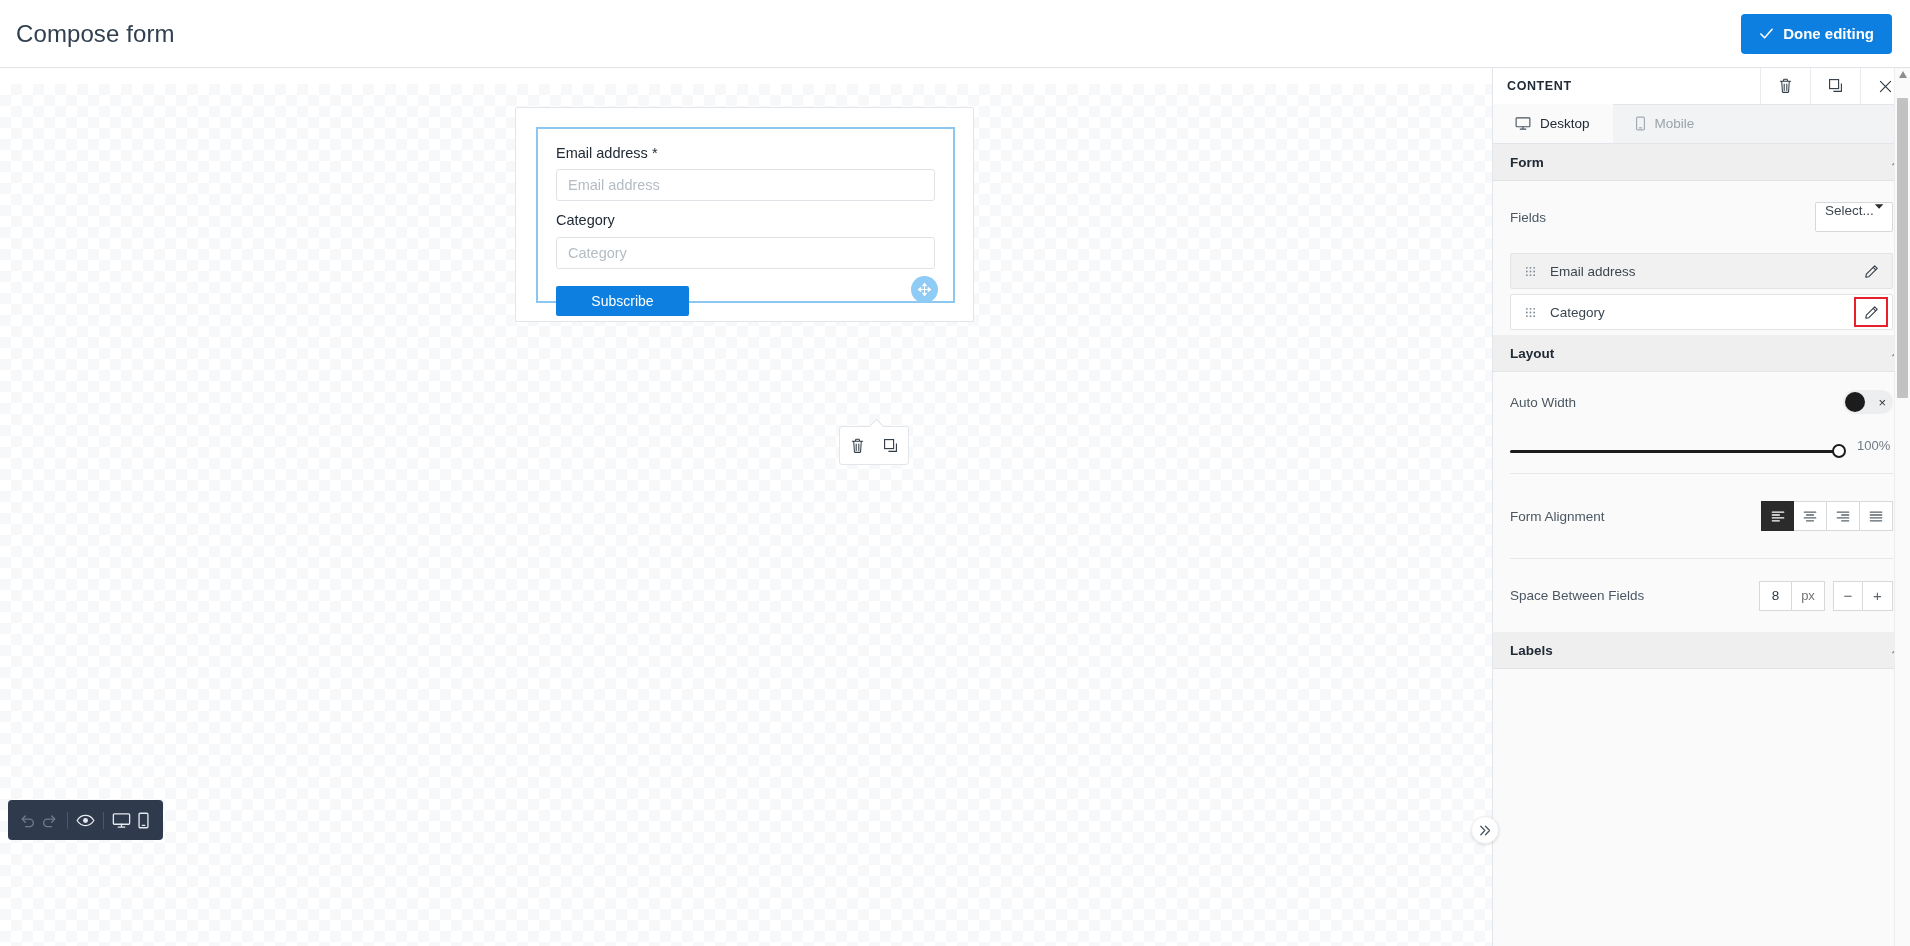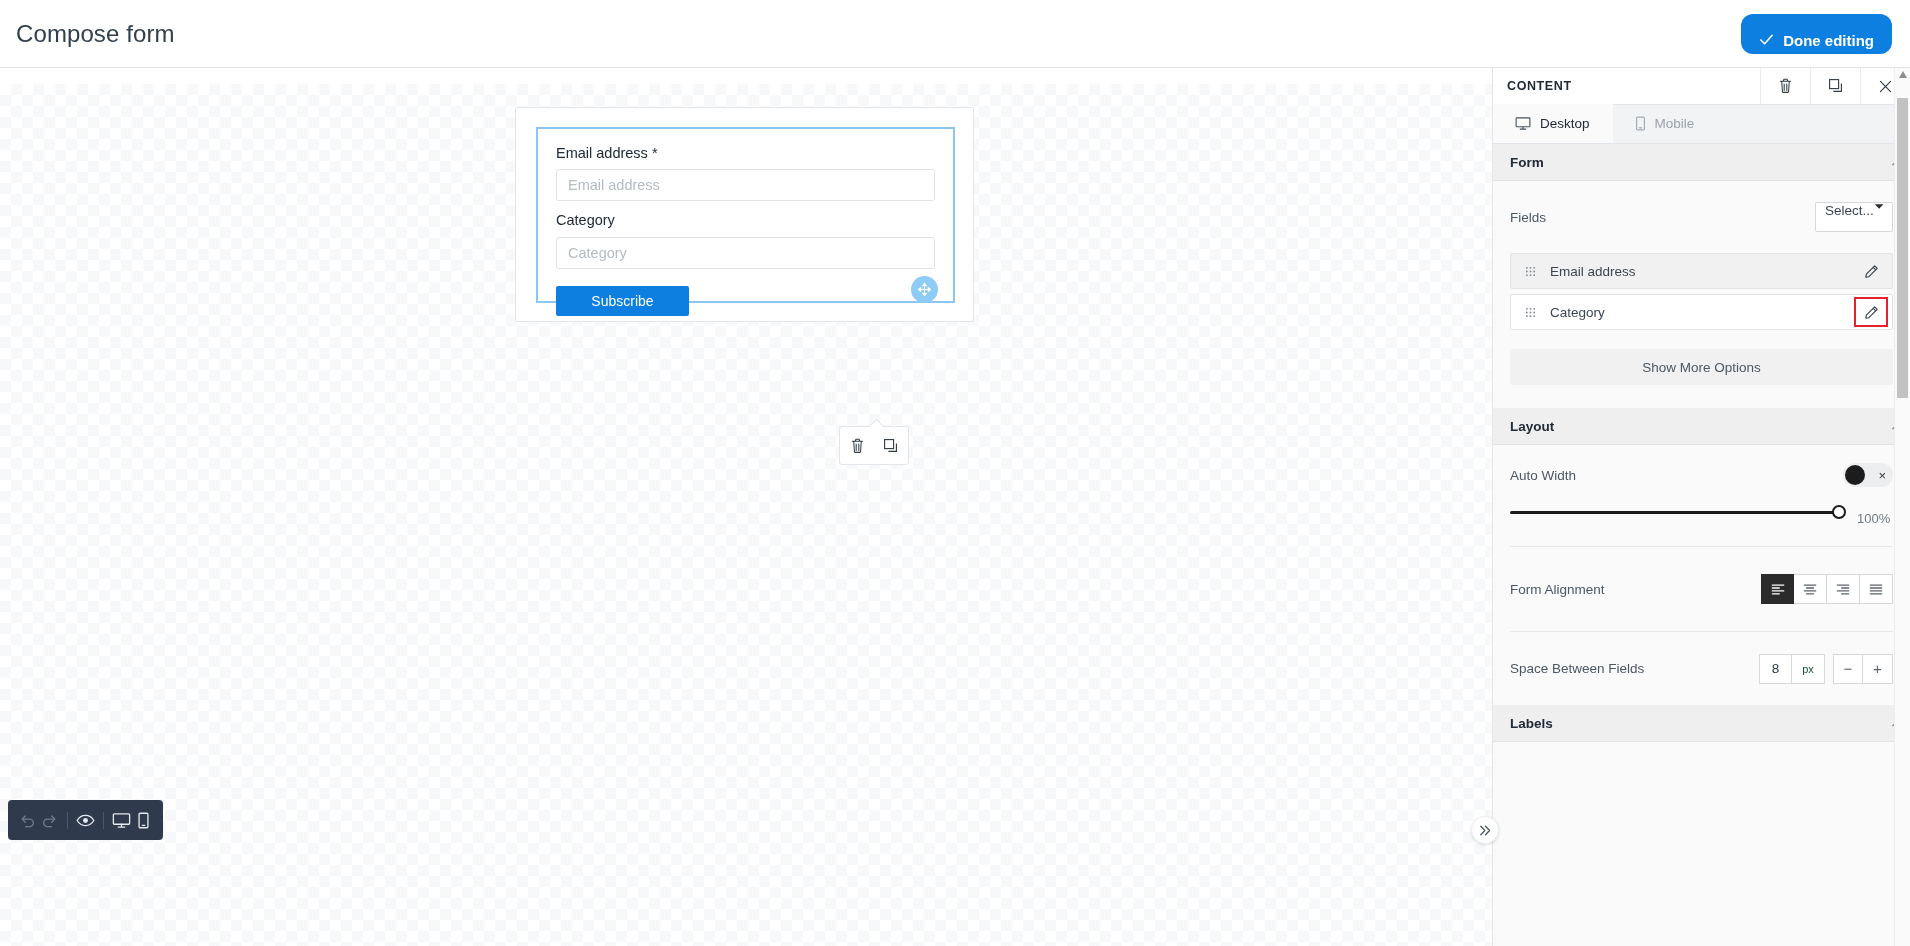--- a/index.html
+++ b/index.html
@@ -17,24 +17,24 @@
     background: #ffffff;
     border-bottom: 1px solid #dfe3e8;
     display: flex; align-items: center; justify-content: space-between;
     padding: 0 18px 0 16px;
     z-index: 40;
   }
   .page-title {
     font-size: 24px; color: #31404f; font-weight: 400; letter-spacing: .1px;
   }
   .done-btn {
-    background: #0d7fe0; color: #fff; border: none; border-radius: 12px;
-    height: 40px; padding: 18px 18px;
+    background: #0d7fe0; color: #fff; border: none; border-radius: 4px;
+    height: 40px; padding: 0 18px;
     font-size: 15px; font-weight: 700; font-family: inherit;
-    display: flex; gap: 9px; cursor: pointer;
+    display: flex; align-items: center; gap: 9px; cursor: pointer;
   }
   .done-btn .ck { display: block; width: 15px; height: 15px; }
 
   
   .canvas {
     position: absolute; top: 84px; left: 0;
     width: 1492px; height: 878px;
     background-color: #ffffff;
     background-image:
       linear-gradient(45deg, #f7f8fa 25%, transparent 25%, transparent 75%, #f7f8fa 75%),
@@ -193,21 +193,21 @@
   
   .toggle {
     width: 50px; height: 24px; border-radius: 12px; background: #eceef0;
     display: flex; align-items: center; justify-content: space-between;
     padding: 0 7px 0 2px; cursor: pointer;
   }
   .toggle .knob { width: 20px; height: 20px; border-radius: 50%; background: #1c1c1c; }
   .toggle .x { font-size: 13px; color: #333; line-height: 1; }
 
   
-  .slider-row { display: flex; align-items: flex-start; gap: 18px; padding: 6px 0 20px 0; }
+  .slider-row { display: flex; align-items: flex-end; gap: 18px; padding: 6px 0 20px 0; }
   .slider-track {
     flex: 1; height: 3px; background: #1c1c1c; border-radius: 2px; position: relative;
   }
   .slider-thumb {
     position: absolute; right: -7px; top: -6px;
     width: 14px; height: 14px; border-radius: 50%;
     background: #fff; border: 2.5px solid #1c1c1c; cursor: pointer;
   }
   .slider-val { font-size: 13px; color: #707b86; width: 36px; }
 
@@ -220,21 +220,21 @@
 
   .stepper { display: flex; align-items: center; }
   .st-val {
     width: 33px; height: 30px; border: 1px solid #d6d9dc; background: #fff;
     display: flex; align-items: center; justify-content: center;
     font-size: 13.5px; color: #2f3a45;
   }
   .st-unit {
     width: 33px; height: 30px; border: 1px solid #d6d9dc; border-left: none;
     background: #fff; display: flex; align-items: center; justify-content: center;
-    font-size: 11px; color: #14532d;
+    font-size: 13px; color: #737373;
   }
   .st-btn {
     width: 30px; height: 30px; border: 1px solid #d6d9dc; background: #fff;
     display: flex; align-items: center; justify-content: center;
     font-size: 15px; color: #5a646d; cursor: pointer;
   }
   .st-btn.minus { border-left: none; margin-left: 8px; border-left: 1px solid #d6d9dc;}
   .st-btn.plus { border-left: none; }
 
   .divider { height: 1px; background: #e8e8e8; }
@@ -448,21 +448,20 @@
         </svg>
         <span class="fname">Category</span>
         <div class="edit-btn hl">
           <svg width="15" height="15" viewBox="0 0 16 16">
             <path d="M11.4 1.9 14.1 4.6 5.2 13.5 1.9 14.1 2.5 10.8 Z" fill="none" stroke="#2f3a45" stroke-width="1.15" stroke-linejoin="round"></path>
             <path d="M9.8 3.5 12.5 6.2" fill="none" stroke="#2f3a45" stroke-width="1.15"></path>
           </svg>
         </div>
       </div>
 
-      <div class="show-more">Show More Options</div>
     </div>
 
     <div class="sec-head">
       <span class="t">Layout</span>
       <svg width="15" height="9" viewBox="0 0 16 10">
         <path d="M1.5 7.5 L8 2 L14.5 7.5" fill="none" stroke="#7b858e" stroke-width="1.3" stroke-linecap="round" stroke-linejoin="round"></path>
       </svg>
     </div>
     <div class="sec-body">
       <div class="row" style="min-height:60px;gap:30px;">

